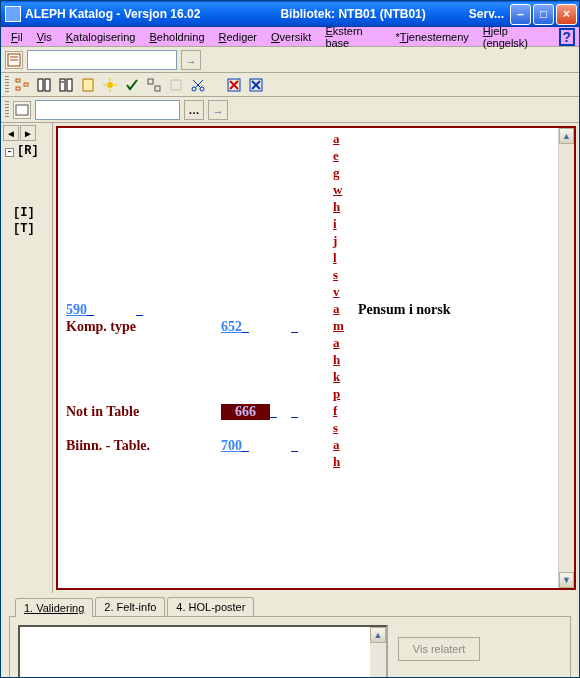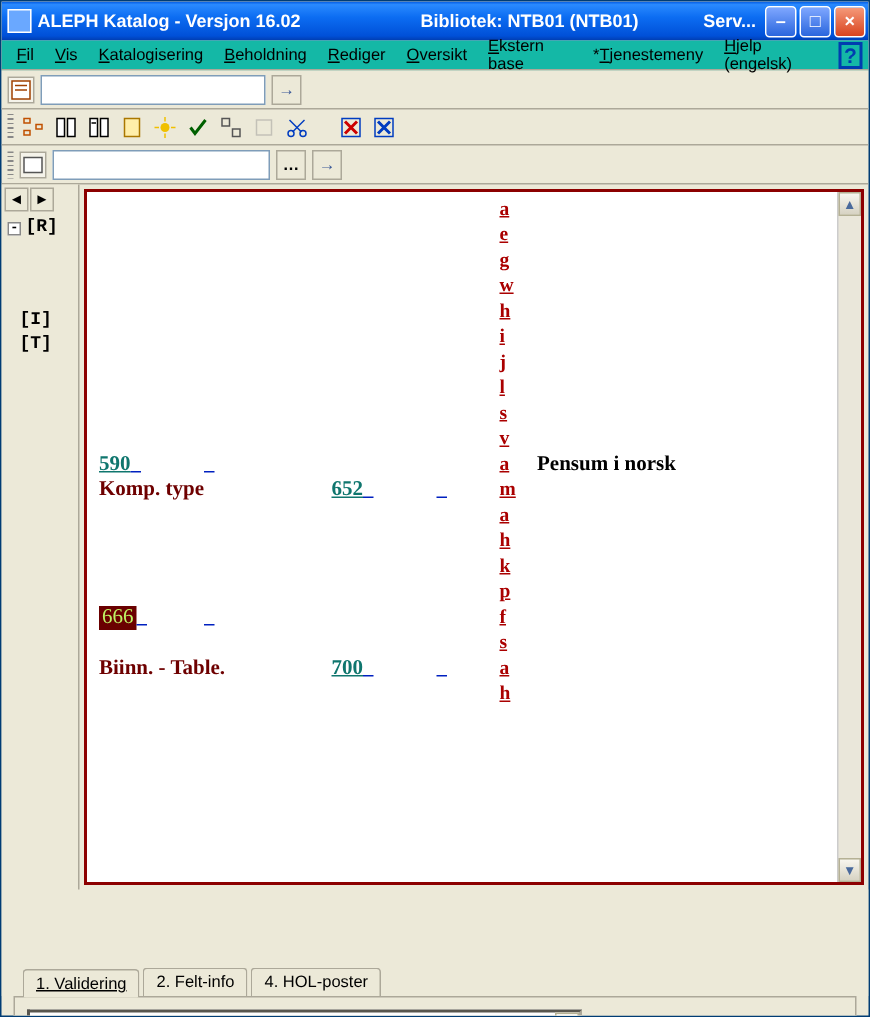--- a/index.html
+++ b/index.html
@@ -30,21 +30,21 @@
   .winbtns { display: flex; gap: 2px; }
   .winbtn {
     width: 21px; height: 21px;
     background: linear-gradient(to bottom,#7fa7ff,#2a66dd);
     border: 1px solid #fff; border-radius: 3px;
     color: #fff; display:flex; align-items:center; justify-content:center;
     font-weight:bold; font-family: Arial;
   }
   .winbtn.close { background: linear-gradient(to bottom,#f59a7a,#d9441f); }
   .menubar {
-    background: #14b8a6;
+    background: #f0abfc;
     height: 20px;
     display: flex;
     align-items: center;
     padding: 0 4px;
     gap: 2px;
     border-bottom: 1px solid #aca899;
   }
   .menuitem { padding: 2px 6px; color:#000; cursor: default; }
   .menuitem u { text-decoration: underline; }
   .helpbox { margin-left: 4px; width:18px; height:18px; border:2px solid #003db0; color:#003db0; font-weight:bold; display:flex; align-items:center; justify-content:center; font-size:14px; }
@@ -82,31 +82,31 @@
   .mainview {
     flex:1; background:#fff; border:2px solid #8c0000; margin:3px; position:relative;
     font-family: Georgia, "Times New Roman", serif;
     font-size: 14px;
   }
   .main-inner { position:absolute; inset:0; padding: 2px 8px; overflow:hidden;}
   .scrollbar-v { position:absolute; right:0; top:0; bottom:0; width:16px; background:#eae7da; border-left:1px solid #ccc; }
   .sb-arrow { height:16px; background:linear-gradient(#f8f6ef,#d6d2c2); border:1px solid #b5b195; display:flex;align-items:center;justify-content:center;font-size:9px;color:#4a6a9c; }
   .content-row { position:absolute; left:8px; right:22px; display:flex; }
   .col-label { color:#6e0000; font-weight:bold; width:155px; }
-  .col-tag a { color:#0f766e; text-decoration:underline; font-weight:bold;text-align:center; }
-  .col-tag .sel { background:#6a0000; color:#bef264; padding:0 2px; text-decoration:none; display:inline-block; }
+  .col-tag a { color:#3b82f6; text-decoration:underline; font-weight:bold;text-align:center; }
+  .col-tag .sel { background:#6a0000; color:#c4b5fd; padding:0 14px; text-decoration:none; display:inline-block;font-weight:bold; }
   .col-tag { width:70px; }
   .col-sub { width:40px; color:#0020c0; text-decoration:underline; font-weight:bold; }
   .col-val { color:#000; font-weight:bold; }
   .letter-col { position:absolute; left:275px; top:2px; display:flex; flex-direction:column; }
   .letter-col a { color:#aa0000; text-decoration:underline; font-weight:bold; line-height:17px; font-size:13px; }
   .bottom-tabs {
     display:flex; padding: 4px 14px 0 14px; background:#ece9d8;
   }
-  .btab { padding:3px 8px; border:1px solid #aca899; border-bottom:none; background:#ece9d8; margin-right:2px; font-size:11px; border-radius:3px 3px 0 0;margin-top:48px; }
+  .btab { padding:3px 8px; border:1px solid #aca899; border-bottom:none; background:#ece9d8; margin-right:2px; font-size:11px; border-radius:3px 3px 0 0; }
   .btab.active { background:#ece9d8; position:relative; top:1px; }
   .bottom-panel { margin: 0 8px 4px 8px; border:1px solid #aca899; background:#ece9d8; height:98px; padding:8px; display:flex; gap:10px; }
   .text-area { flex:0 0 370px; height:78px; background:#fff; border:2px inset #aca899; position:relative; }
   .text-area .sb { position:absolute; right:0; top:0; bottom:0; width:16px; background:#eae7da; }
   .vis-btn { width:82px; height:24px; border:1px solid #aca899; background:#ece9d8; color:#888; display:flex;align-items:center;justify-content:center; margin-top:12px; }
   .toolbar3 { height:26px; display:flex; align-items:center; gap:4px; padding:2px 4px; border-bottom:1px solid #aca899; }
   .ellipsis-btn { width:20px;height:20px;border:1px solid #aca899;background:#ece9d8;display:flex;align-items:center;justify-content:center;font-weight:bold; }
   .grip { width:4px; height:18px; background:repeating-linear-gradient(#888 0 1px, transparent 1px 3px); }
 </style>
 </head>
@@ -281,20 +281,21 @@
           </div>
           <div class="content-row" style="top: 174px; left: 300px;">
             <div class="col-val">Pensum i norsk</div>
           </div>
           <div class="content-row" style="top: 191px;">
             <div class="col-label">Komp. type</div>
             <div class="col-tag"><a>652</a><span style="text-decoration: underline; color: rgb(0, 32, 192);">&nbsp;&nbsp;</span></div>
             <div class="col-sub">&nbsp;&nbsp;</div>
           </div>
           <div class="content-row" style="top: 276px;">
+            <div class="col-label">Not in Table</div>
             <div class="col-tag"><span class="sel">666</span><span style="text-decoration: underline; color: rgb(0, 32, 192);">&nbsp;&nbsp;</span></div>
             <div class="col-sub">&nbsp;&nbsp;</div>
           </div>
           <div class="content-row" style="top: 310px;">
             <div class="col-label">Biinn. - Table.</div>
             <div class="col-tag"><a>700</a><span style="text-decoration: underline; color: rgb(0, 32, 192);">&nbsp;&nbsp;</span></div>
             <div class="col-sub">&nbsp;&nbsp;</div>
           </div>
         </div>
     </div>

